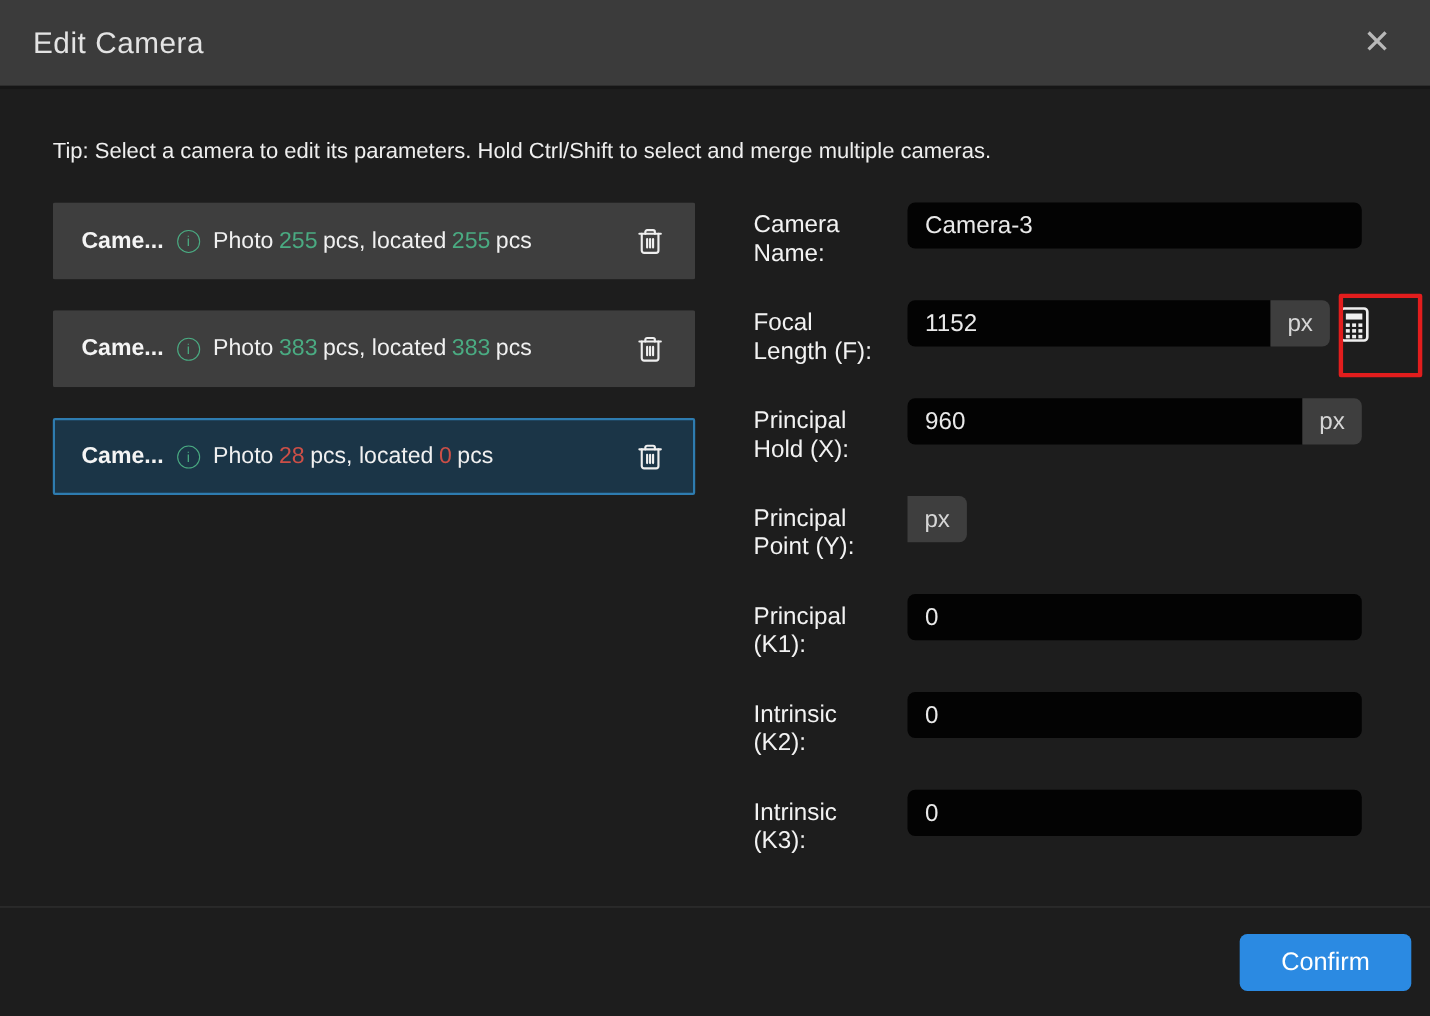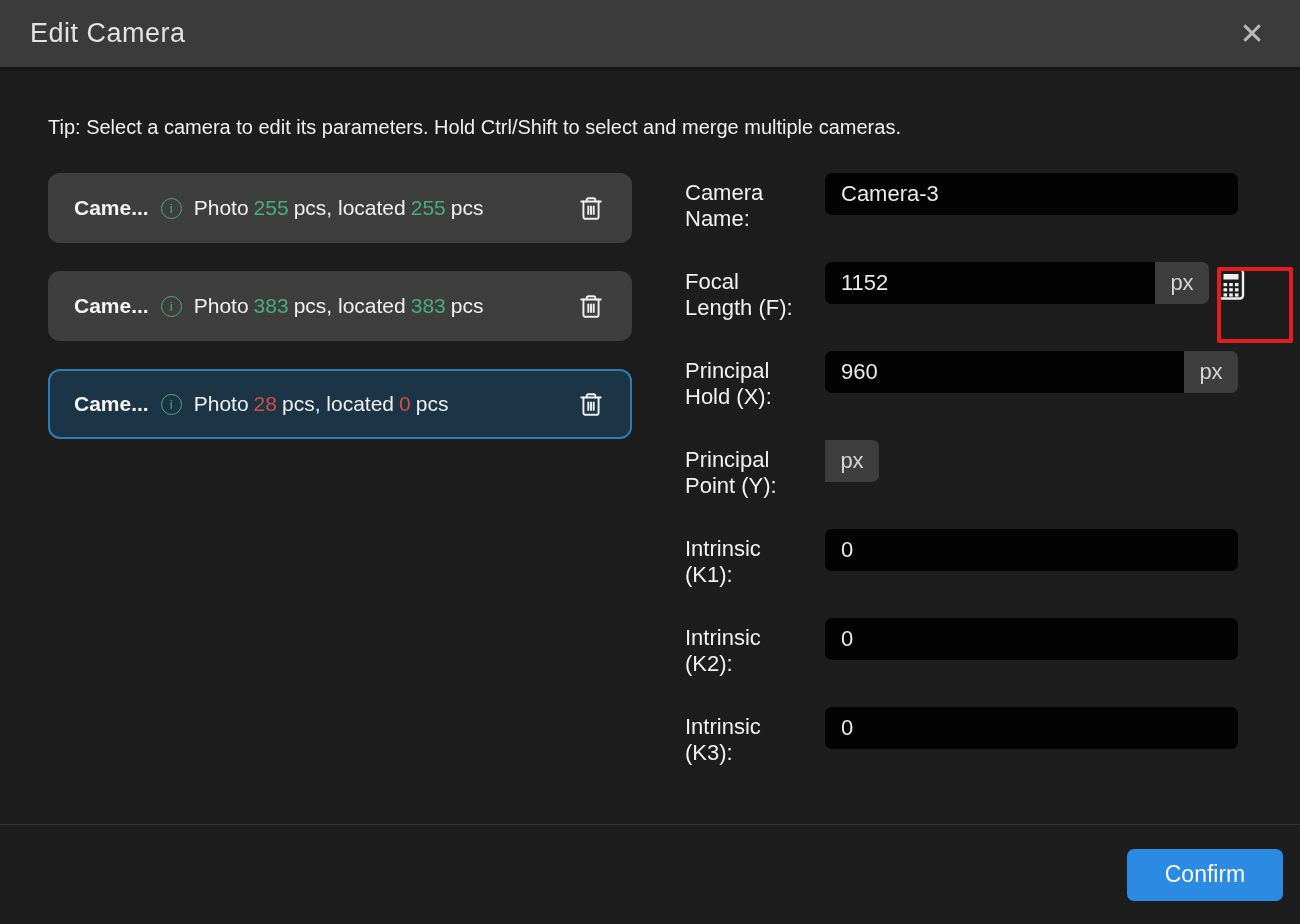--- a/index.html
+++ b/index.html
@@ -1,32 +1,32 @@
 <!DOCTYPE html>
 <html><head>
 <meta charset="utf-8">
 <style>
   html,body{margin:0;padding:0;background:#101010;}
   *{box-sizing:border-box;font-family:"Liberation Sans",sans-serif;}
   .dialog{position:relative;width:1300px;height:924px;background:#1d1d1d;overflow:hidden;display:flex;flex-direction:column;}
 
   
-  .header{height:67px;background:#3b3b3b;display:flex;align-items:center;padding:0 30px;flex:0 0 auto;}
+  .header{height:78px;background:#3b3b3b;display:flex;align-items:center;padding:0 30px;flex:0 0 auto;}
   .header .title{font-size:27px;color:#e3e3e3;letter-spacing:.5px;}
   .header .close{margin-left:auto;width:36px;height:36px;display:flex;align-items:center;justify-content:center;cursor:pointer;color:#b9b9b9;font-size:30px;font-weight:300;line-height:1;}
 
   
   .body{flex:1 1 auto;overflow:hidden;padding:0 0 0 48px;border-top:3px solid #161616;}
   .tip{margin-top:46px;font-size:20px;color:#efefef;}
 
   .content{display:flex;margin-top:34px;}
 
   
   .camera-list{width:584px;flex:0 0 auto;}
-  .cam-item{height:70px;background:#3e3e3e;border-radius:12px;margin-bottom:28px;display:flex;align-items:center;padding:0 24px;border:2px solid transparent;}
+  .cam-item{height:70px;background:#3e3e3e;border-radius:2px;margin-bottom:28px;display:flex;align-items:center;padding:0 24px;border:2px solid transparent;}
   .cam-item.selected{background:#1b3547;border-color:#2e7cb0;}
   .cam-name{font-size:21px;font-weight:bold;color:#f4f4f4;white-space:nowrap;}
   .info-icon{width:21px;height:21px;border:1.5px solid #4aab82;border-radius:50%;color:#4aab82;font-size:13px;display:flex;align-items:center;justify-content:center;margin:0 12px 0 12px;flex:0 0 auto;font-style:normal;}
   .cam-text{font-size:21px;color:#f0f0f0;white-space:nowrap;}
   .cam-text .num{margin:0 5px;}
   .num.green{color:#4aab82;}
   .num.red{color:#cb4f47;}
   .trash{margin-left:auto;width:30px;height:30px;cursor:pointer;display:flex;align-items:center;justify-content:center;}
   .trash svg{width:26px;height:26px;stroke:#efefef;stroke-width:1.8;fill:none;stroke-linecap:round;stroke-linejoin:round;}
 
@@ -156,21 +156,21 @@
         </div>
 
         <div class="form-row">
           <div class="f-label">Principal Point (Y):</div>
           <div class="input-wrap has-suffix">
             <span class="suffix">px</span>
           </div>
         </div>
 
         <div class="form-row">
-          <div class="f-label">Intrinsic (K1):</div>
+          <div class="f-label">Principal (K1):</div>
           <div class="input-wrap">
             <input class="f-input" value="0" style="">
           </div>
         </div>
 
         <div class="form-row">
           <div class="f-label">Intrinsic (K2):</div>
           <div class="input-wrap">
             <input class="f-input" value="0" style="">
           </div>

